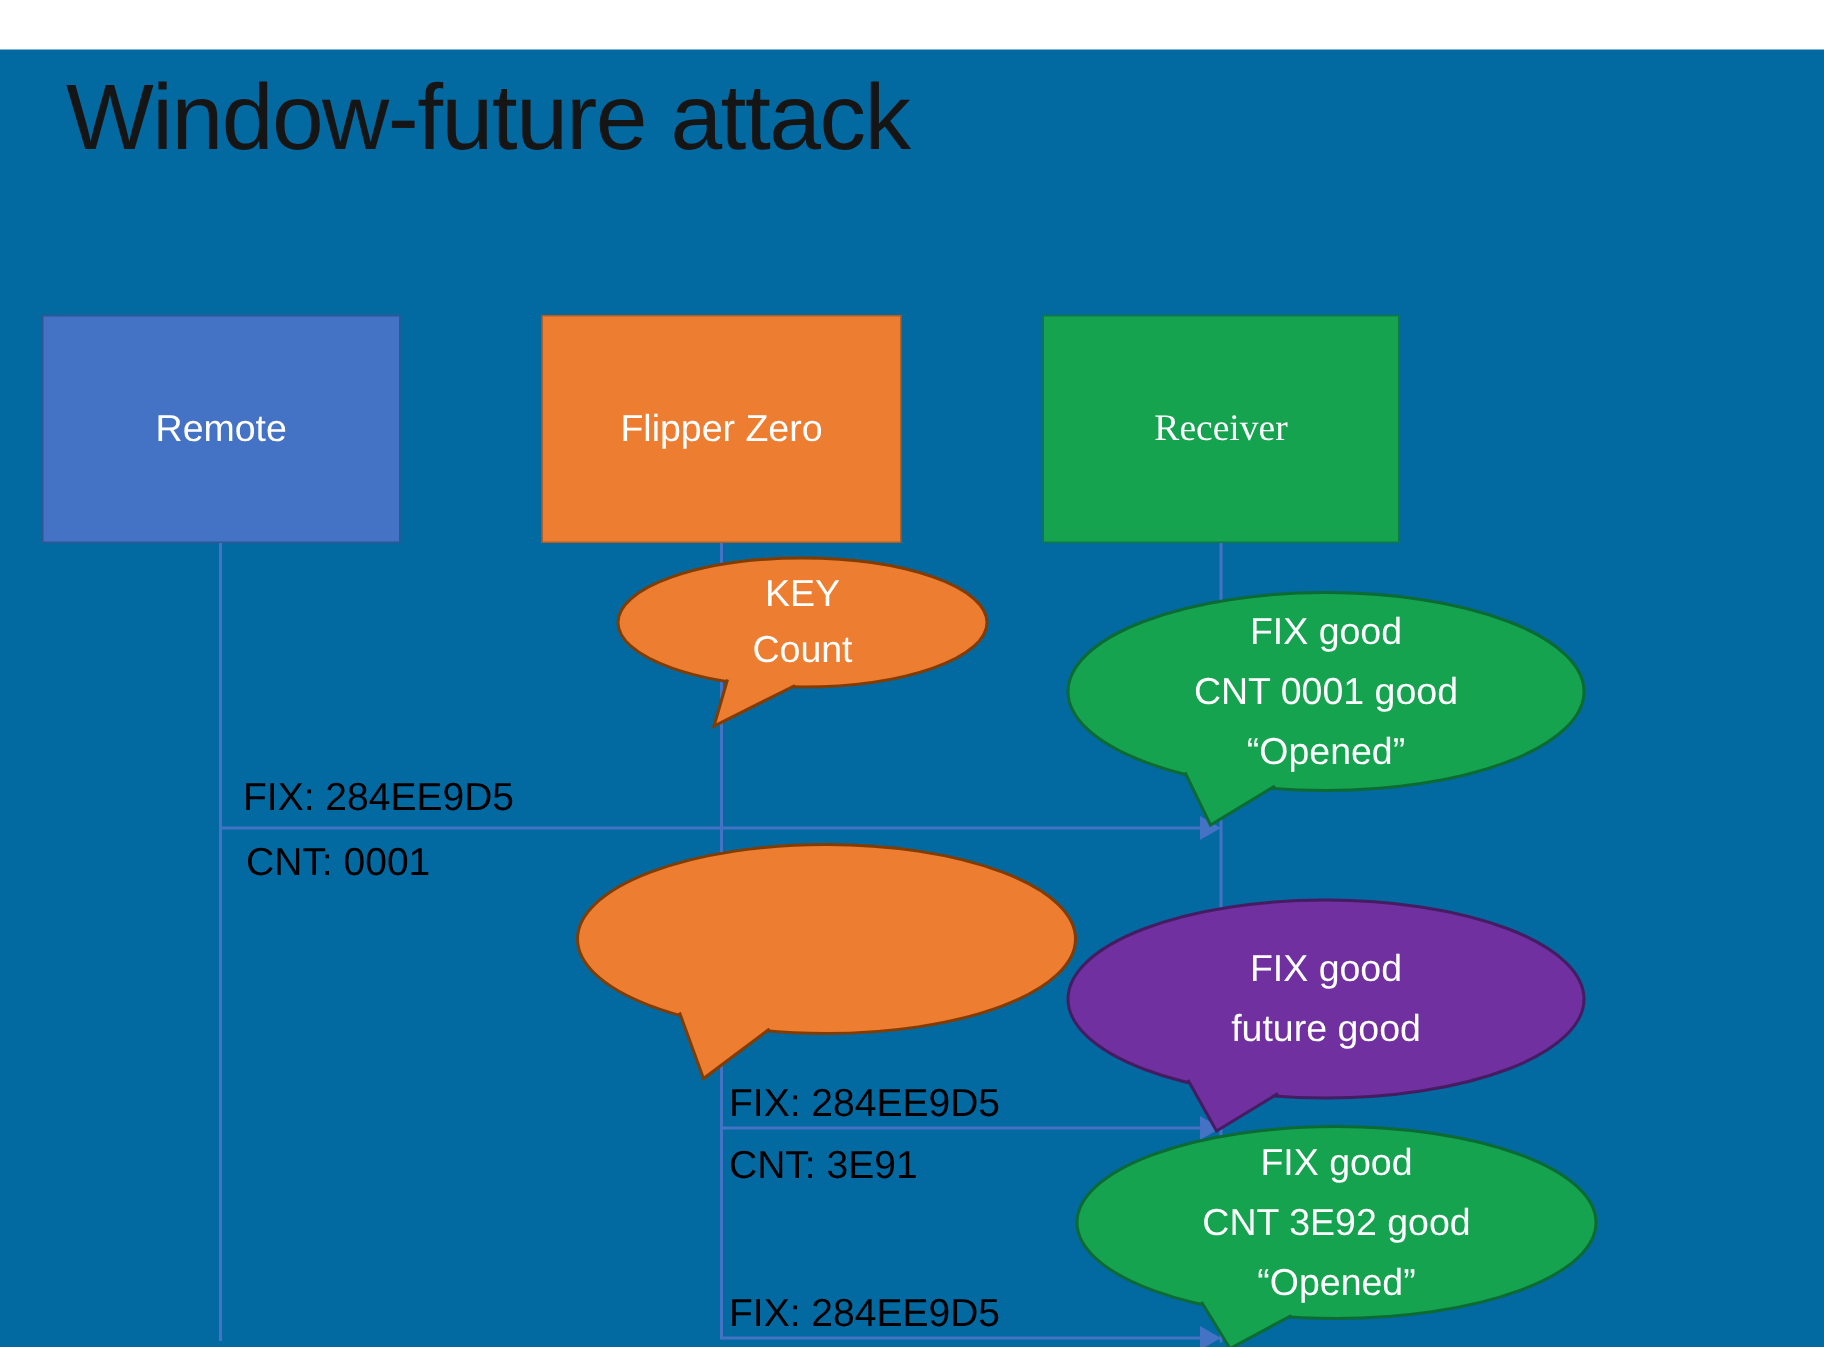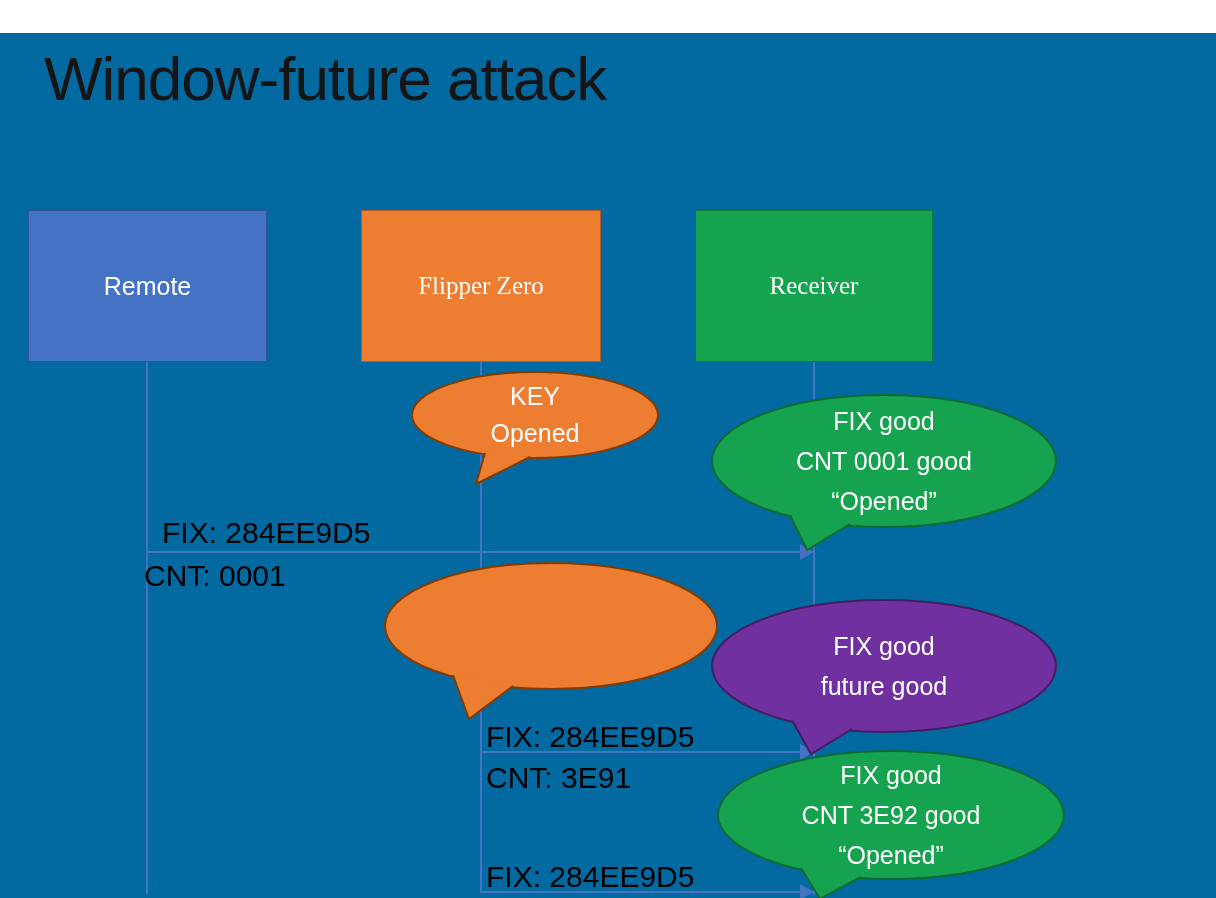--- a/index.html
+++ b/index.html
@@ -20,58 +20,58 @@
     border:1px solid rgba(0,0,0,0.25);
   }
 
   .lifeline { position:absolute; width:2px; }
 
   .msg-line { position:absolute; height:2px; }
 
   .arrowhead { position:absolute; display:block; }
 
   .msg-label {
-    position:absolute; font-size:30px; color:#000000; white-space:nowrap;
+    position:absolute; font-size:26px; color:#000000; white-space:nowrap;
   }
 
   .callout { position:absolute; }
   .callout svg { position:absolute; left:0; top:0; overflow:visible; }
   .callout-text {
     position:absolute; left:0; right:0;
     display:flex; flex-direction:column; align-items:center; justify-content:center;
     color:#ffffff; font-size:25px; text-align:center; white-space:nowrap;
   }
 </style>
 </head>
 <body>
 
 <div class="slide">
 
   <div class="title">Window-future attack</div>
 
   <div class="actor" style="left: 28px; width: 239px; background: rgb(68, 114, 196); text-align: center;">
     <span>Remote</span>
   </div>
-  <div class="actor" style="left: 361px; width: 240px; background: rgb(237, 125, 49); font-family: Liberation Serif, serif;">
+  <div class="actor" style="left: 361px; width: 240px; background: rgb(237, 125, 49);">
     <span>Flipper Zero</span>
   </div>
   <div class="actor" style="left: 695px; width: 238px; background: rgb(22, 163, 79); font-family: Liberation Serif, serif;">
     <span>Receiver</span>
   </div>
 
   <div class="lifeline" style="left: 146px; top: 329px; height: 532px; background: rgb(68, 114, 196);"></div>
   <div class="lifeline" style="left: 480px; top: 329px; height: 531px; background: rgb(68, 114, 196);"></div>
   <div class="lifeline" style="left: 813px; top: 329px; height: 533px; background: rgb(68, 114, 196);"></div>
 
   <div class="msg-line" style="left: 147px; top: 518px; width: 654px; background: rgb(68, 114, 196);"></div>
   <svg class="arrowhead" style="left:800px;top:511px" width="14" height="16">
     <polygon points="0,0 14,8 0,16" fill="#4472C4"></polygon>
   </svg>
   <div class="msg-label" style="left:162px;top:483px">FIX: 284EE9D5</div>
-  <div class="msg-label" style="left:144px;top:526px">CNT: 0001</div>
+  <div class="msg-label" style="left:164px;top:526px">CNT: 0001</div>
 
   <div class="msg-line" style="left: 481px; top: 718px; width: 320px; background: rgb(68, 114, 196);"></div>
   <svg class="arrowhead" style="left:800px;top:711px" width="14" height="16">
     <polygon points="0,0 14,8 0,16" fill="#4472C4"></polygon>
   </svg>
   <div class="msg-label" style="left:486px;top:687px">FIX: 284EE9D5</div>
   <div class="msg-label" style="left:486px;top:728px">CNT: 3E91</div>
 
   <div class="msg-line" style="left: 481px; top: 858px; width: 320px; background: rgb(68, 114, 196);"></div>
   <svg class="arrowhead" style="left:800px;top:851px" width="14" height="16">
@@ -80,21 +80,21 @@
   <div class="msg-label" style="left:486px;top:827px">FIX: 284EE9D5</div>
   <div class="msg-label" style="left:506px;top:868px">CNT: 3E92</div>
 
   <div class="callout" style="left:410px;top:337px;width:250px;height:120px">
     <svg width="250" height="120">
       <ellipse cx="125" cy="45" rx="123" ry="43" stroke-width="2" fill="#ED7D31" stroke="#833C00"></ellipse>
       <path d="M75 83 L66 114 L120 87" stroke-width="2" fill="#ED7D31" stroke="#833C00"></path>
     </svg>
     <div class="callout-text" style="top:2px;height:86px;line-height:37px">
       <div>KEY</div>
-      <div>Opened</div>
+      <div>Count</div>
     </div>
   </div>
 
   <div class="callout" style="left:710px;top:360px;width:348px;height:165px">
     <svg width="348" height="165">
       <ellipse cx="174" cy="68" rx="172" ry="66" stroke-width="2" fill="#16A34F" stroke="#0B6B33"></ellipse>
       <path d="M80 122 L97 157 L140 131" stroke-width="2" fill="#16A34F" stroke="#0B6B33"></path>
     </svg>
     <div class="callout-text" style="top:2px;height:132px;line-height:40px">
       <div>FIX good</div>

